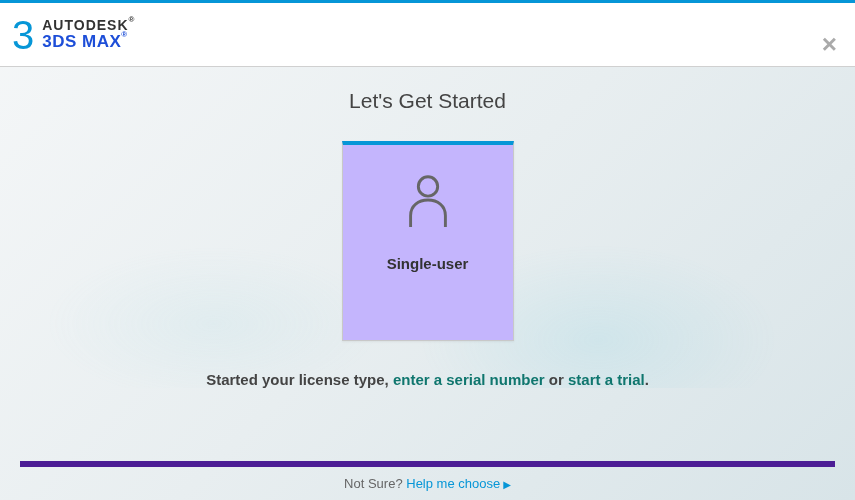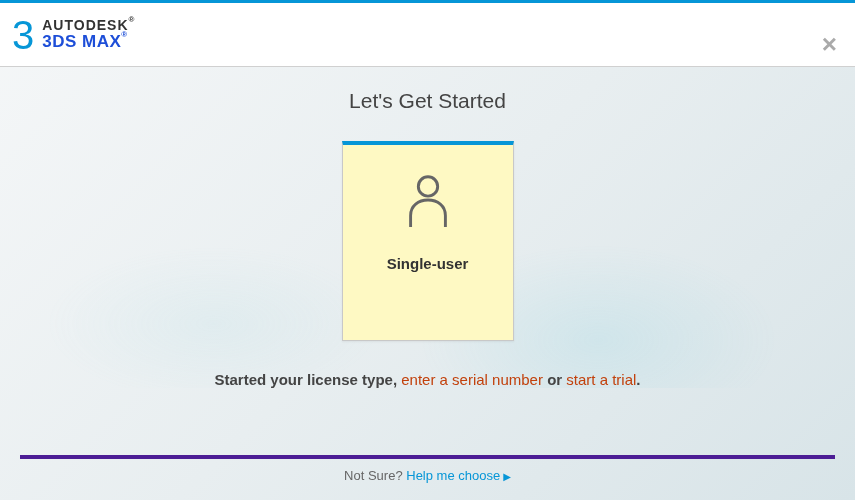--- a/index.html
+++ b/index.html
@@ -94,21 +94,21 @@
     }
     .cards {
       display: flex;
       justify-content: center;
       gap: 22px;
       margin-bottom: 30px;
     }
     .card {
       width: 172px;
       height: 200px;
-      background: #fef9c3;
+      background: #c4b5fd;
       border: 1px solid #c8c8c8;
       border-top: 4px solid #0696d7;
       display: flex;
       flex-direction: column;
       align-items: center;
       padding-top: 26px;
       cursor: pointer;
       box-shadow: 0 1px 2px rgba(0,0,0,0.06);
     }
     .card svg {
@@ -120,30 +120,30 @@
       font-size: 15px;
       font-weight: 700;
       color: #333;
     }
     .instruction {
       font-size: 15px;
       font-weight: 600;
       color: #444;
     }
     .instruction .link {
-      color: #c2410c;
-      font-weight: 400;
+      color: #0f766e;
+      font-weight: 700;
       cursor: pointer;
     }
     .footer {
       position: absolute;
-      bottom: 8px;
+      bottom: 0;
       left: 20px;
       right: 20px;
-      border-top: 4px solid #4c1d95;
+      border-top: 6px solid #4c1d95;
       text-align: center;
       padding: 9px 0;
       font-size: 13px;
       color: #666;
       z-index: 2;
     }
     .footer .link {
       color: #0696d7;
       cursor: pointer;
     }

